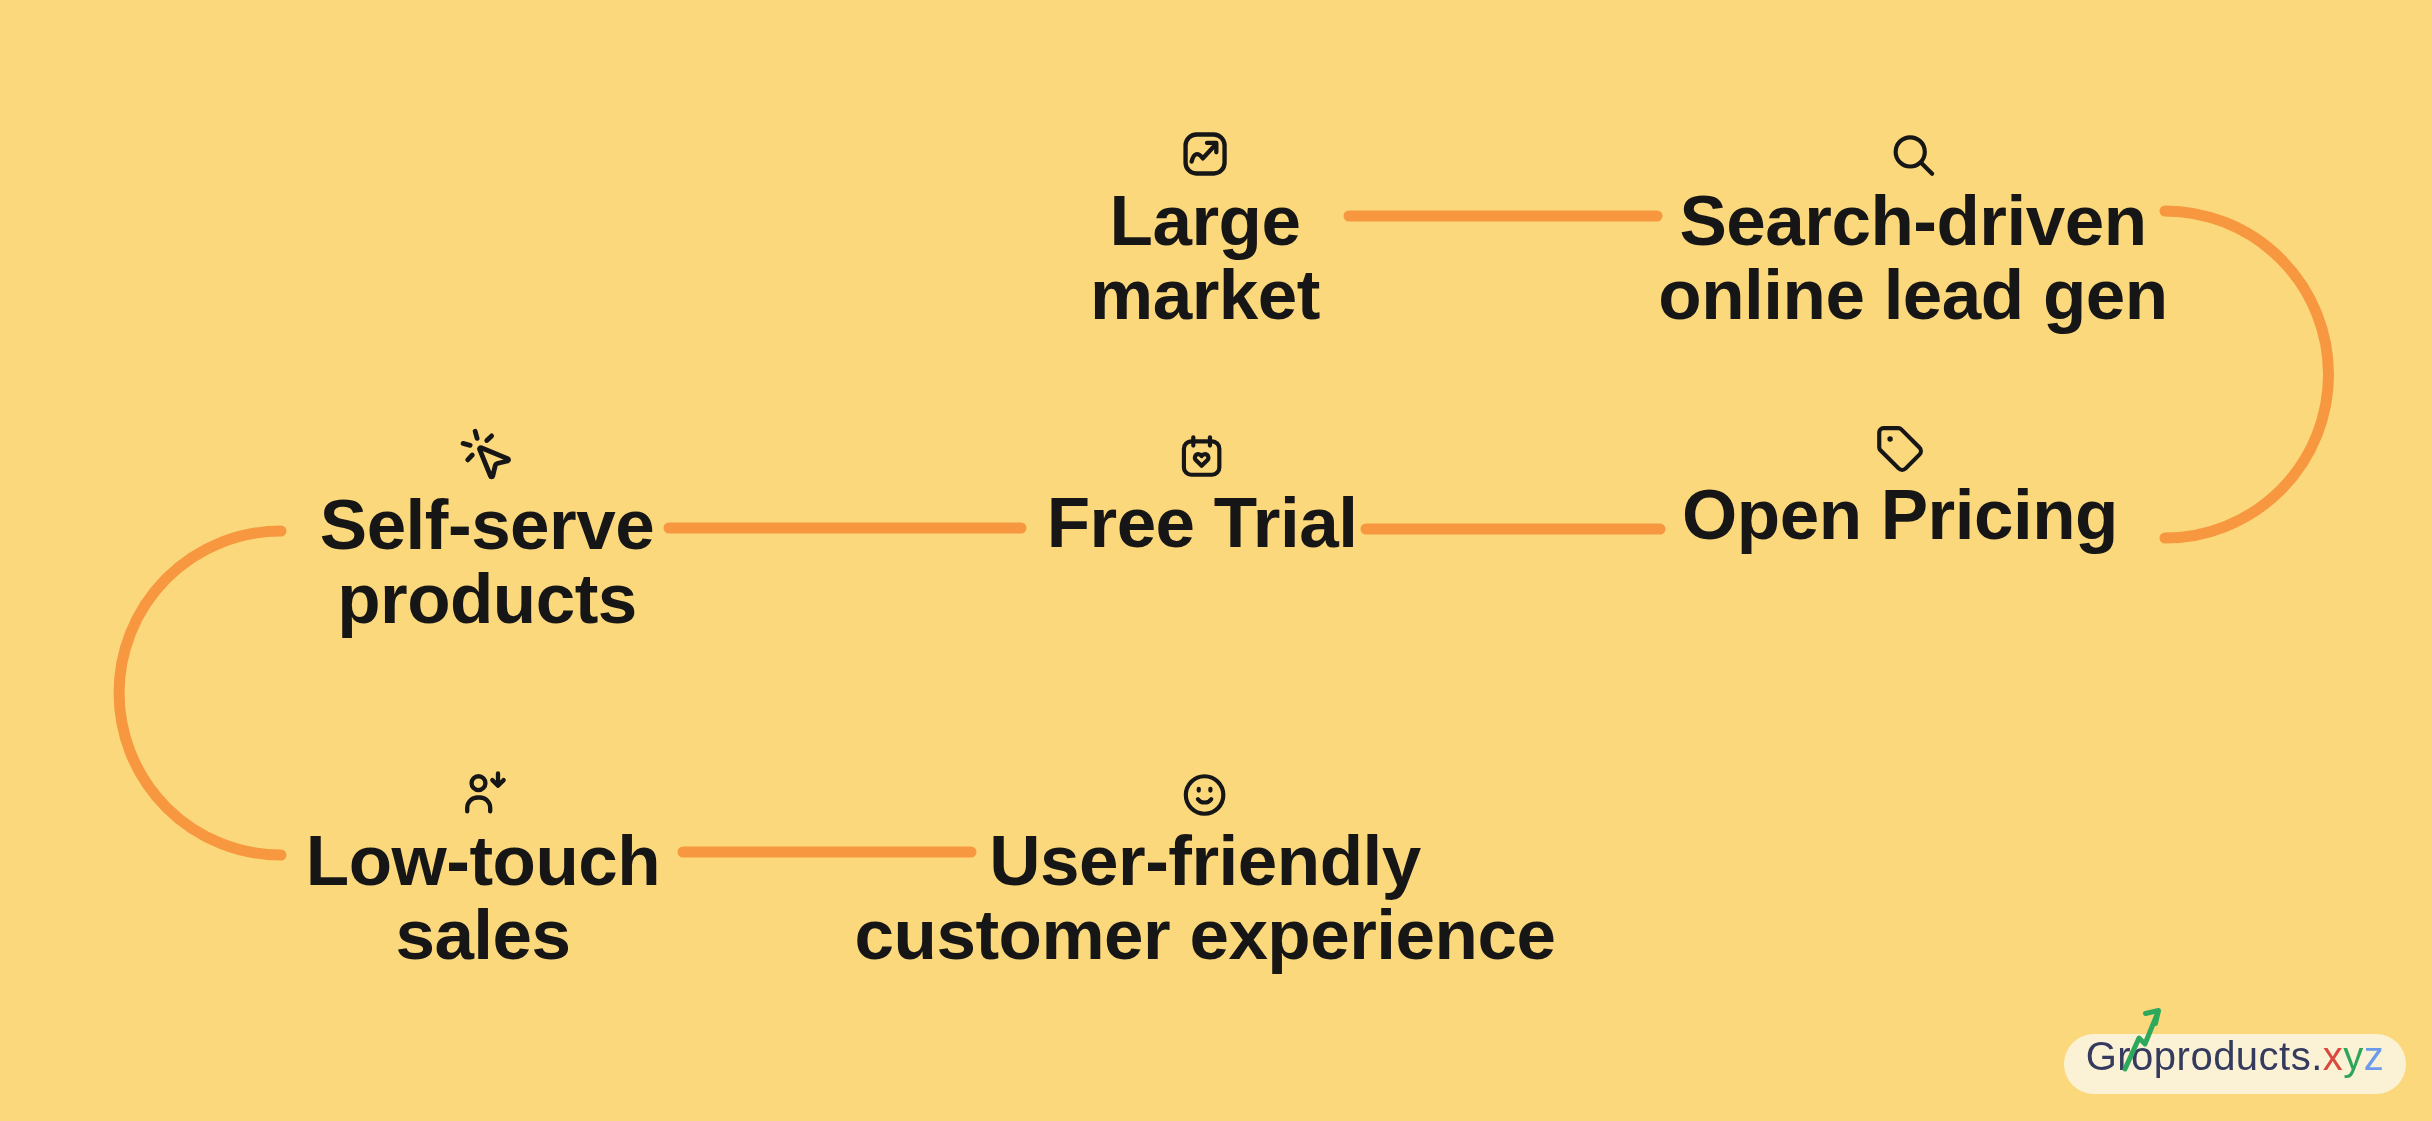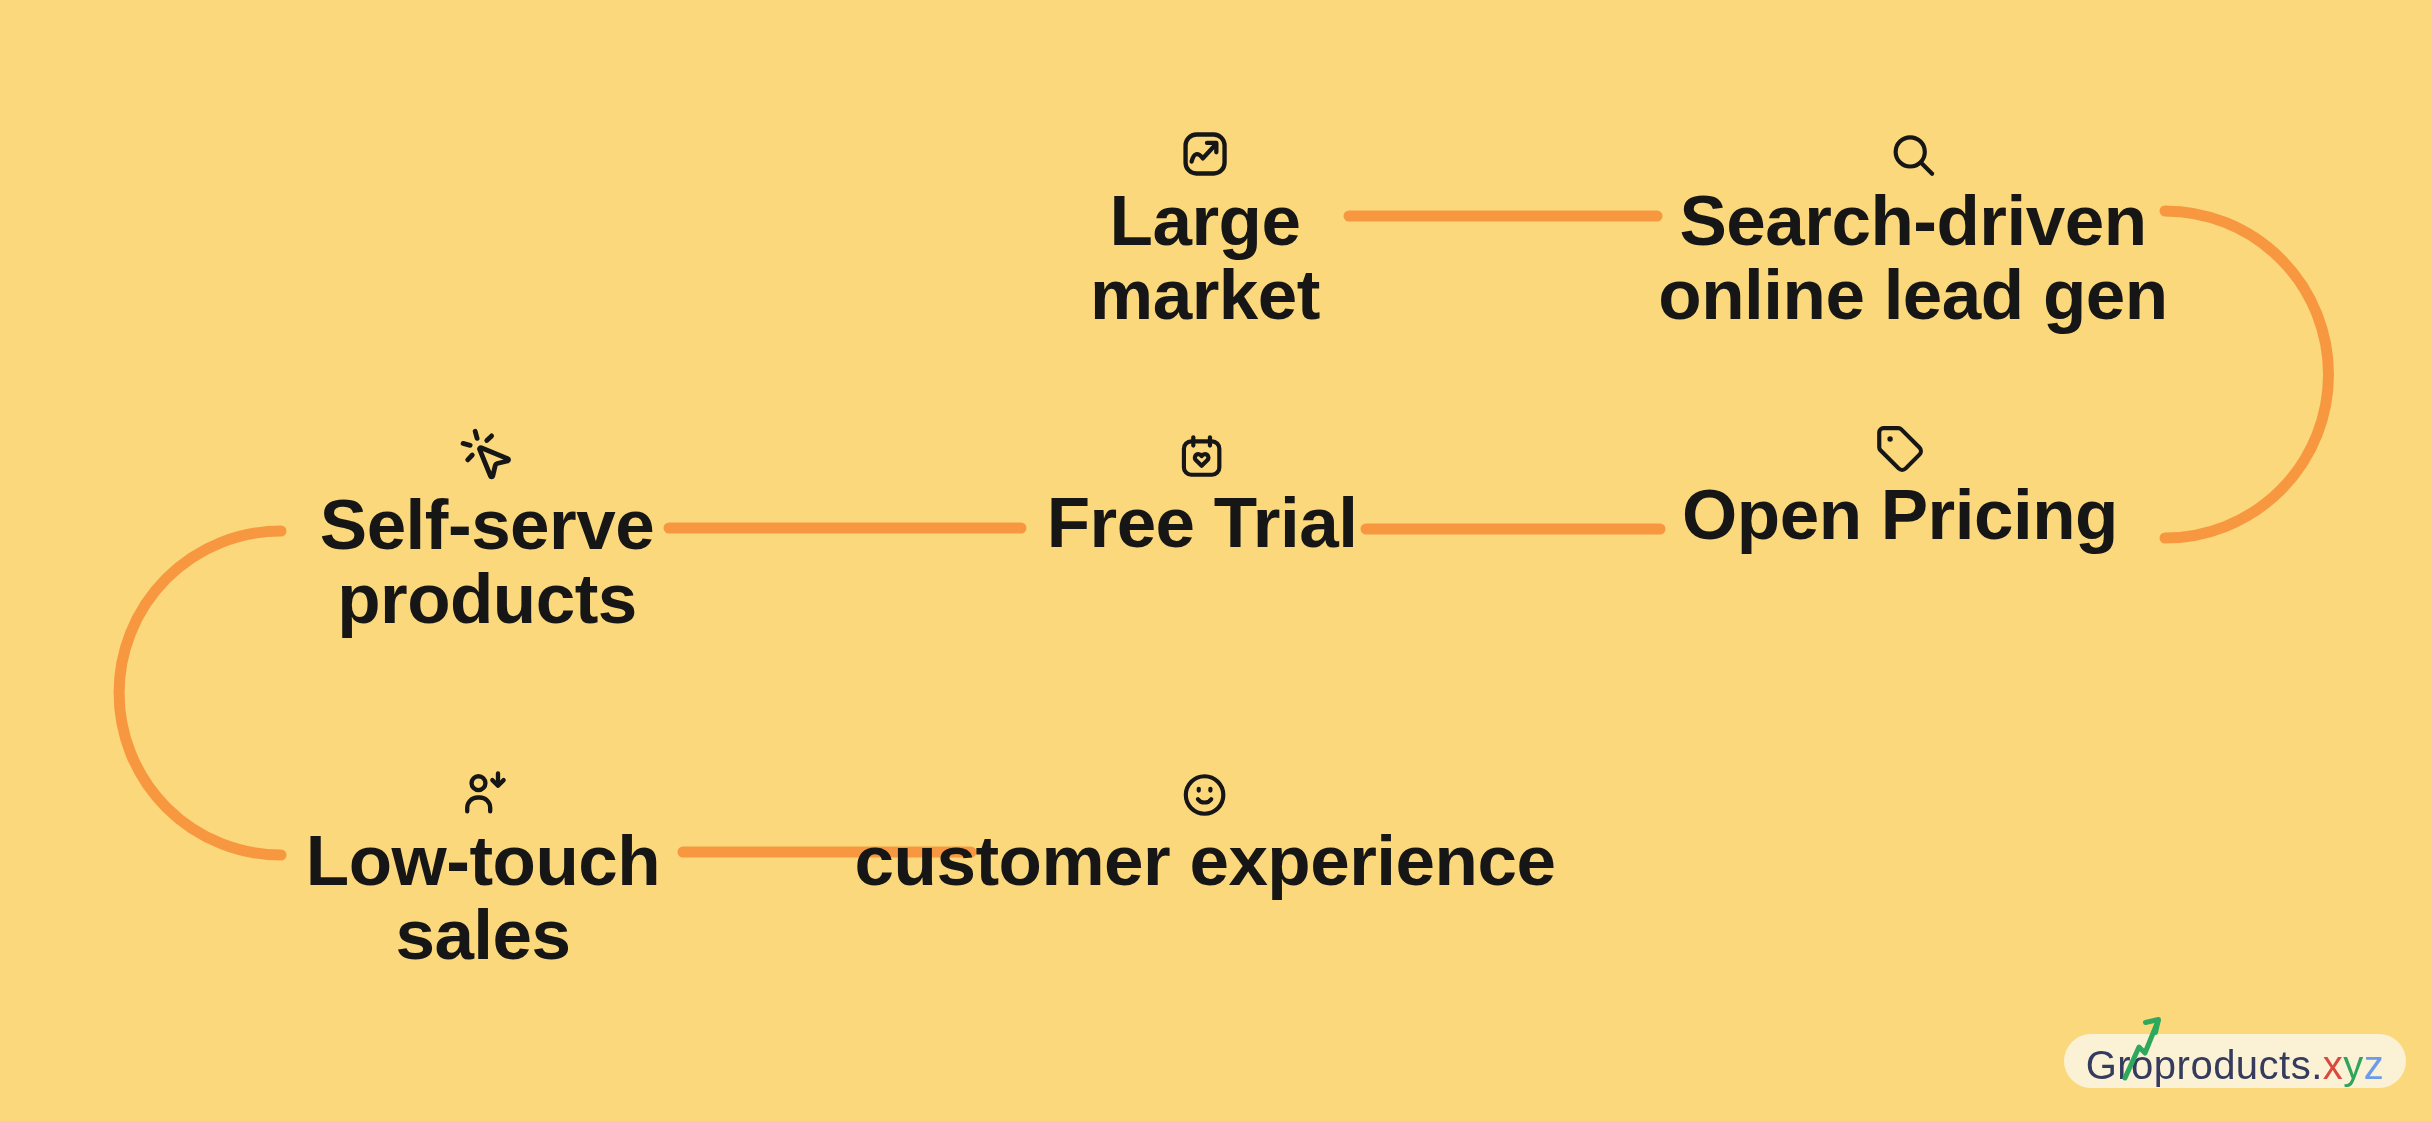--- a/index.html
+++ b/index.html
@@ -38,24 +38,24 @@
     margin-top:4px;
     font-weight:700;
     font-size:71px;
     line-height:74px;
     letter-spacing:-0.5px;
     white-space:nowrap;
   }
   
   .logo {
     position:absolute; left:2064px; top:1034px;
-    width:342px; height:54px;
+    width:342px; height:60px;
     background: var(--brand-bg, #FBF2D6);
     border-radius:30px;
-    display:flex; align-items:flex-end; justify-content:center;
+    display:flex; align-items:flex-start; justify-content:center;
     font-size:40px; font-weight:400; letter-spacing:0.5px;
     color: var(--brand-navy, #353B5E);
     white-space:nowrap;
   }
   .logo .o-wrap { position:relative; display:inline-block; }
   .logo .o-wrap svg {
     position:absolute; left:-13px; top:-32px;
     width:50px; height:76px;
     stroke: var(--brand-arrow, #2EA95C);
     stroke-width:5; stroke-linecap:round; stroke-linejoin:round; fill:none;
@@ -165,20 +165,21 @@
   <div class="node" style="left:1205px; top:770px;">
     <div class="icon">
       <svg width="50" height="50" viewBox="0 0 24 24">
         <circle cx="12" cy="12" r="9"></circle>
         <path d="M8.8 14 a4 4 0 0 0 6.4 0"></path>
         <path d="M9.2 9 v0.9"></path>
         <path d="M14.8 9 v0.9"></path>
       </svg>
     </div>
     <div class="label">
+      <div>User-friendly</div>
       <div>customer experience</div>
     </div>
   </div>
 
   <div class="logo">
     <span>Gr</span>
       <span class="o-wrap"><span>o</span><svg viewBox="0 0 50 76">
           <path d="M7 67 L21 36 L27 42 L40 10"></path>
           <path d="M27.5 11.5 L40.5 8.5 L37.5 21.5"></path>
         </svg></span>

